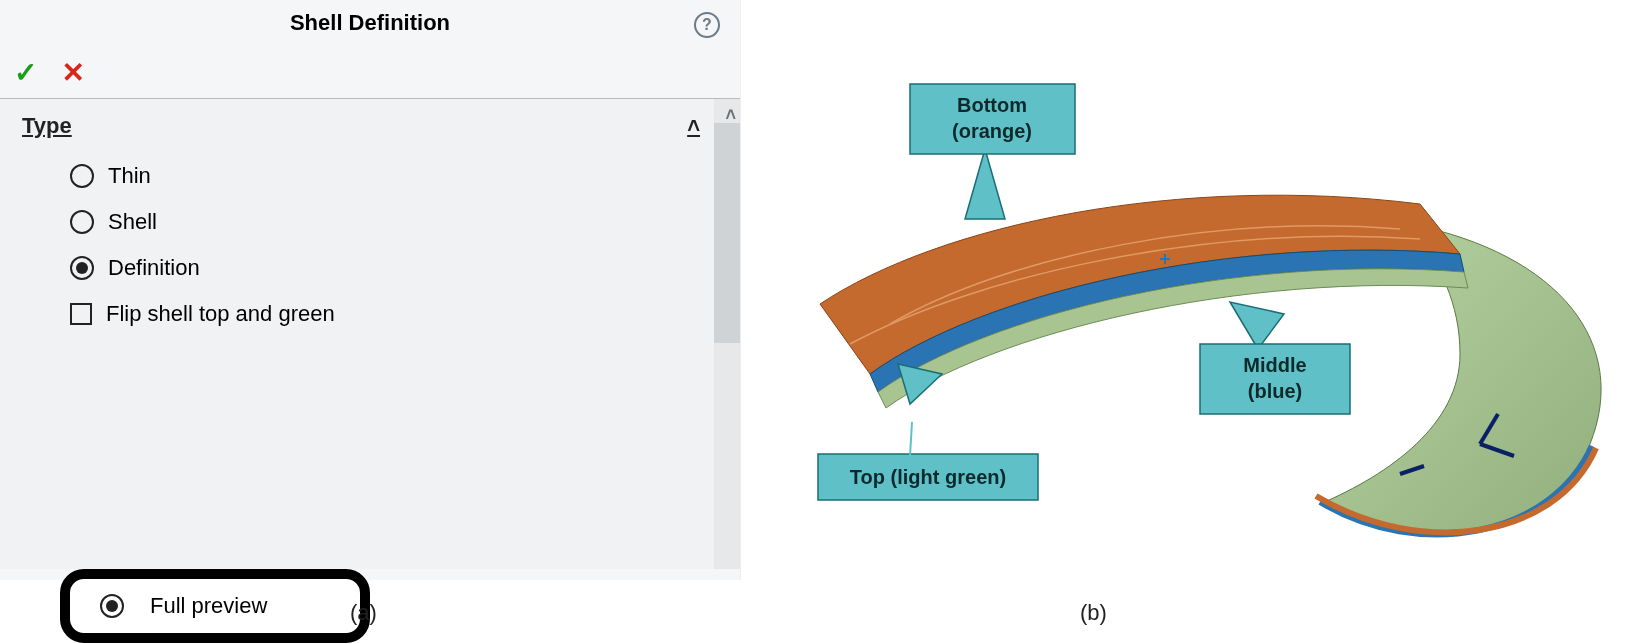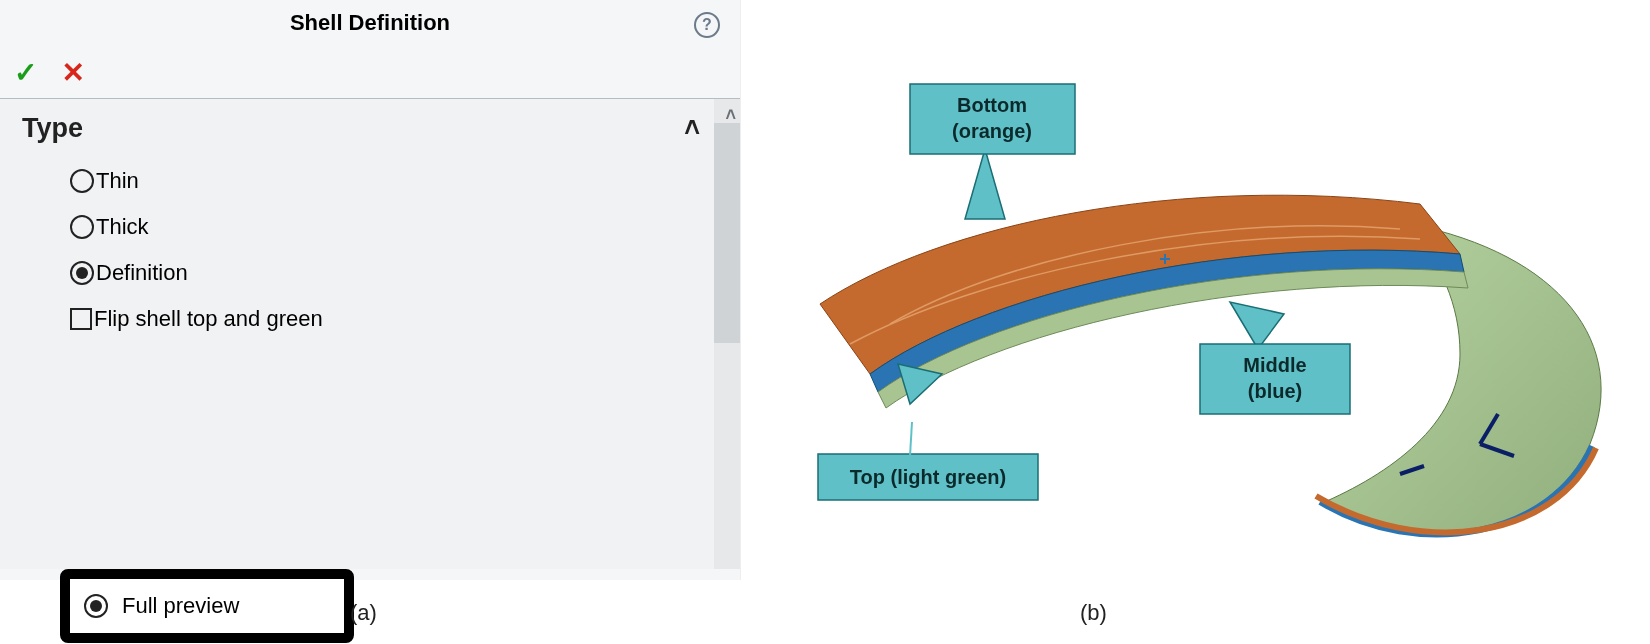--- a/index.html
+++ b/index.html
@@ -10,29 +10,29 @@
   .help{position:absolute;right:20px;top:12px;width:22px;height:22px;border:2px solid #6c7a89;border-radius:50%;display:flex;align-items:center;justify-content:center;font-size:16px;color:#6c7a89;font-weight:700;}
   .actions{height:52px;display:flex;align-items:center;padding-left:14px;gap:24px;background:#f4f6f8;}
   .check{color:#1a9e1a;font-size:28px;font-weight:700;}
   .cross{color:#d8261b;font-size:28px;font-weight:700;}
   .divider{height:1px;background:#b7bcc1;margin:0;}
   .scrollbox{position:relative;height:470px;background:#f0f2f4;}
   .scrollbar{position:absolute;right:0;top:0;bottom:0;width:26px;background:#e6e8ea;}
   .scroll-up{position:absolute;right:4px;top:6px;color:#6a7075;font-size:18px;font-weight:700;}
   .scroll-thumb{position:absolute;right:0;top:24px;width:26px;height:220px;background:#cfd3d6;}
   .section-header{display:flex;align-items:center;justify-content:space-between;padding:14px 40px 10px 22px;}
-  .section-header span{font-weight:700;font-size:27px;color:#222;}
+  .section-header span{font-weight:700;font-size:22px;color:#222;text-decoration:underline;}
   .collapse{font-size:20px;color:#6a7075;font-weight:700;}
   .opts{padding:4px 0 0 70px;}
-  .opt{display:flex;align-items:center;gap:2px;padding:10px 0;}
+  .opt{display:flex;align-items:center;gap:14px;padding:10px 0;}
   .radio{width:24px;height:24px;border:2px solid #222;border-radius:50%;display:inline-block;position:relative;box-sizing:border-box;}
   .radio.selected::after{content:"";position:absolute;left:4px;top:4px;width:12px;height:12px;border-radius:50%;background:#222;}
   .chk{width:22px;height:22px;border:2px solid #222;display:inline-block;box-sizing:border-box;}
   .lbl{font-size:22px;}
-  .highlight{position:absolute;left:60px;top:470px;width:260px;height:54px;border:10px solid #000;border-radius:8px;background:#fff;display:flex;align-items:center;padding-left:14px;gap:14px;}
+  .highlight{position:absolute;left:60px;top:470px;width:260px;height:54px;border:10px solid #000;border-radius:24px;background:#fff;display:flex;align-items:center;padding-left:30px;gap:26px;}
   .caption{position:absolute;font-size:22px;color:#222;}
   .caption-a{left:350px;top:600px;}
   .caption-b{left:1080px;top:600px;}
   .viewer{position:absolute;left:760px;top:24px;width:880px;height:570px;background:#fff;}
   .viewer svg{width:100%;height:100%;}
   .callout-box{fill:#5fc1c7;stroke:#1a6e74;stroke-width:1.5;}
   .callout-text{font:700 20px Arial;fill:#0c2a2c;}
 </style>
 </head>
 <body>
@@ -60,21 +60,21 @@
         <span class="collapse">˄</span>
       </div>
 
       <div class="opts">
         <div class="opt">
           <span class="radio"></span>
           <span class="lbl">Thin</span>
         </div>
         <div class="opt">
           <span class="radio"></span>
-          <span class="lbl">Thick</span>
+          <span class="lbl">Shell</span>
         </div>
         <div class="opt">
           <span class="radio selected"></span>
           <span class="lbl">Definition</span>
         </div>
         <div class="opt">
           <span class="chk"></span>
           <span class="lbl">Flip shell top and green</span>
         </div>
       </div>

